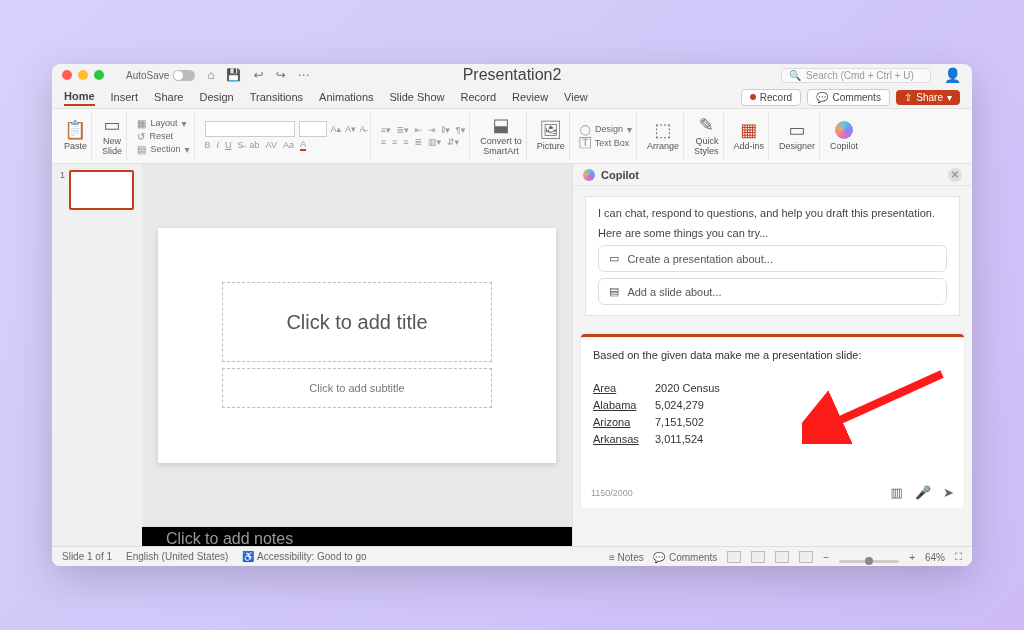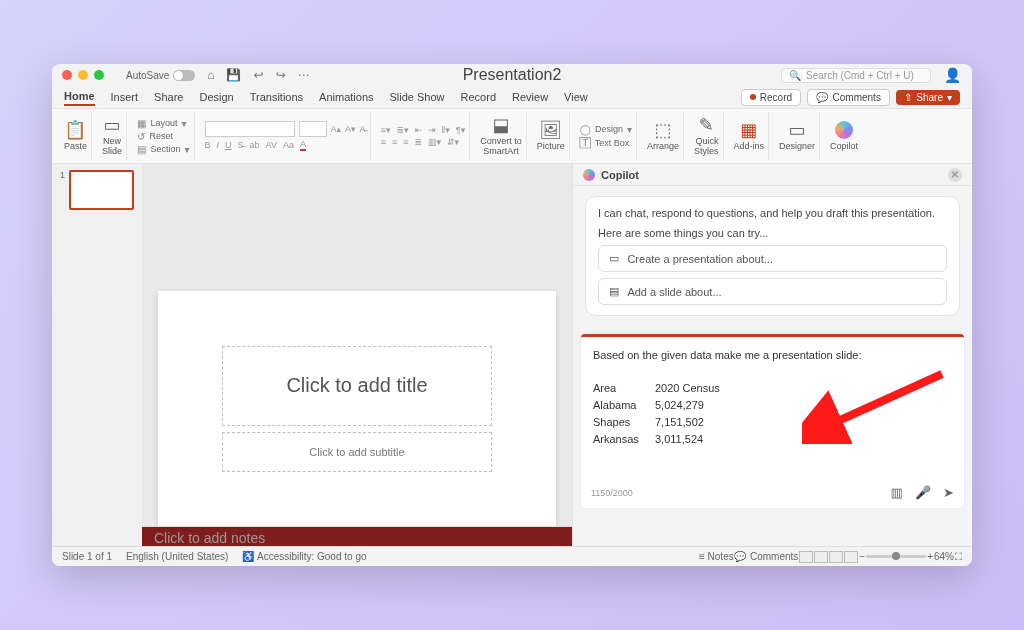--- a/index.html
+++ b/index.html
@@ -34,45 +34,45 @@
   .fontbox{border:1px solid #ccc;background:#fff;height:16px;width:90px;}
   .szbox{border:1px solid #ccc;background:#fff;height:16px;width:28px;}
   .tiny{font-size:9px;color:#999;}
   .mini-ic{font-size:10px;color:#888;}
   
   .main{flex:1;display:flex;min-height:0;}
   .thumbs{width:90px;background:#f0f0f0;padding:6px 8px;font-size:9px;color:#666;}
   .thumb-wrap{display:flex;gap:4px;align-items:flex-start;}
   .thumb{width:66px;height:40px;background:#fff;border:2px solid #c43e1c;border-radius:2px;}
   .canvas-area{flex:1;display:flex;flex-direction:column;background:#e9e9e9;}
-  .canvas-scroll{flex:1;display:flex;align-items:flex-end;justify-content:center;}
+  .canvas-scroll{flex:1;display:flex;align-items:center;justify-content:center;}
   .slide{width:398px;height:235px;background:#fff;box-shadow:0 2px 6px rgba(0,0,0,.15);display:flex;flex-direction:column;align-items:center;justify-content:center;gap:6px;}
   .ph{border:1px dashed #bdbdbd;text-align:center;color:#777;display:flex;align-items:center;justify-content:center;}
   .ph-title{width:270px;height:80px;font-size:20px;font-weight:300;color:#555;}
   .ph-sub{width:270px;height:40px;font-size:11px;}
-  .notes{height:20px;background:#7f1d1d;border-top:1px solid #ddd;font-size:14px;color:#999;padding:3px 12px;}
+  .notes{height:20px;background:#000000;border-top:1px solid #ddd;font-size:16px;color:#999;padding:3px 24px;}
   
   .copilot{width:400px;background:#f4f4f4;border-left:1px solid #e0e0e0;display:flex;flex-direction:column;}
   .cp-head{height:22px;display:flex;align-items:center;gap:6px;padding:0 10px;font-size:11px;color:#444;font-weight:600;border-bottom:1px solid #e5e5e5;}
   .cp-logo{width:12px;height:12px;border-radius:50%;background:conic-gradient(#5dc7d8,#7b8ff0,#b574e0,#ed7aa0,#f0a762,#5dc7d8);}
   .cp-close{margin-left:auto;color:#999;width:14px;height:14px;border-radius:50%;background:#ddd;display:flex;align-items:center;justify-content:center;font-size:10px;}
   .cp-body{padding:10px 12px;display:flex;flex-direction:column;gap:10px;}
-  .card{background:#fff;border:1px solid #e3e3e3;border-radius:11px;padding:10px 12px;font-size:11px;color:#444;}
+  .card{background:#fff;border:1px solid #e3e3e3;border-radius:0;padding:10px 12px;font-size:11px;color:#444;}
   .sug{border:1px solid #ddd;border-radius:6px;padding:6px 10px;font-size:11px;color:#555;margin-top:6px;display:flex;align-items:center;gap:8px;}
   .cp-input{margin-top:auto;border-top:3px solid #c43e1c;background:#fff;margin:8px;border-radius:4px;box-shadow:0 -1px 4px rgba(0,0,0,.06);}
   .cp-in-body{padding:10px 12px 4px;font-size:11px;color:#333;line-height:1.55;max-height:120px;overflow:hidden;}
   .cp-in-body .hdr{margin-bottom:16px;}
   .cp-tbl{font-family:inherit;}
   .cp-tbl div{display:flex;}
-  .cp-tbl .c1{width:62px;}
+  .cp-tbl .c1{width:62px;text-decoration:underline;}
   .cp-foot{display:flex;align-items:center;padding:4px 10px 8px;gap:10px;font-size:9px;color:#999;margin-top:29px;}
   .cp-foot .ricons{margin-left:auto;display:flex;gap:12px;color:#666;font-size:13px;}
   
   .status{height:20px;border-top:1px solid #ddd;background:#f3f3f3;display:flex;align-items:center;font-size:10px;color:#666;padding:0 10px;gap:14px;}
-  .status .right{margin-left:auto;display:flex;align-items:center;gap:1px;}
+  .status .right{margin-left:auto;display:flex;align-items:flex-end;gap:10px;}
   .vbtn{width:14px;height:12px;border:1px solid #bbb;background:#eee;}
   .zoom-track{width:60px;height:3px;background:#ccc;position:relative;border-radius:2px;}
   .zoom-track::after{content:"";position:absolute;width:8px;height:8px;background:#888;border-radius:50%;top:-3px;left:26px;}
   
   .arrow{position:absolute;right:20px;top:300px;pointer-events:none;}
   svg{display:block;}
 </style>
 </head>
 <body>
 
@@ -282,21 +282,21 @@
           <div class="cp-tbl">
             <div>
                 <span class="c1">Area</span>
                 <span>2020 Census</span>
               </div>
             <div>
                 <span class="c1">Alabama</span>
                 <span>5,024,279</span>
               </div>
             <div>
-                <span class="c1">Shapes</span>
+                <span class="c1">Arizona</span>
                 <span>7,151,502</span>
               </div>
             <div>
                 <span class="c1">Arkansas</span>
                 <span>3,011,524</span>
               </div>
           </div>
         </div>
         <div class="cp-foot">
           <span>1150/2000</span>

